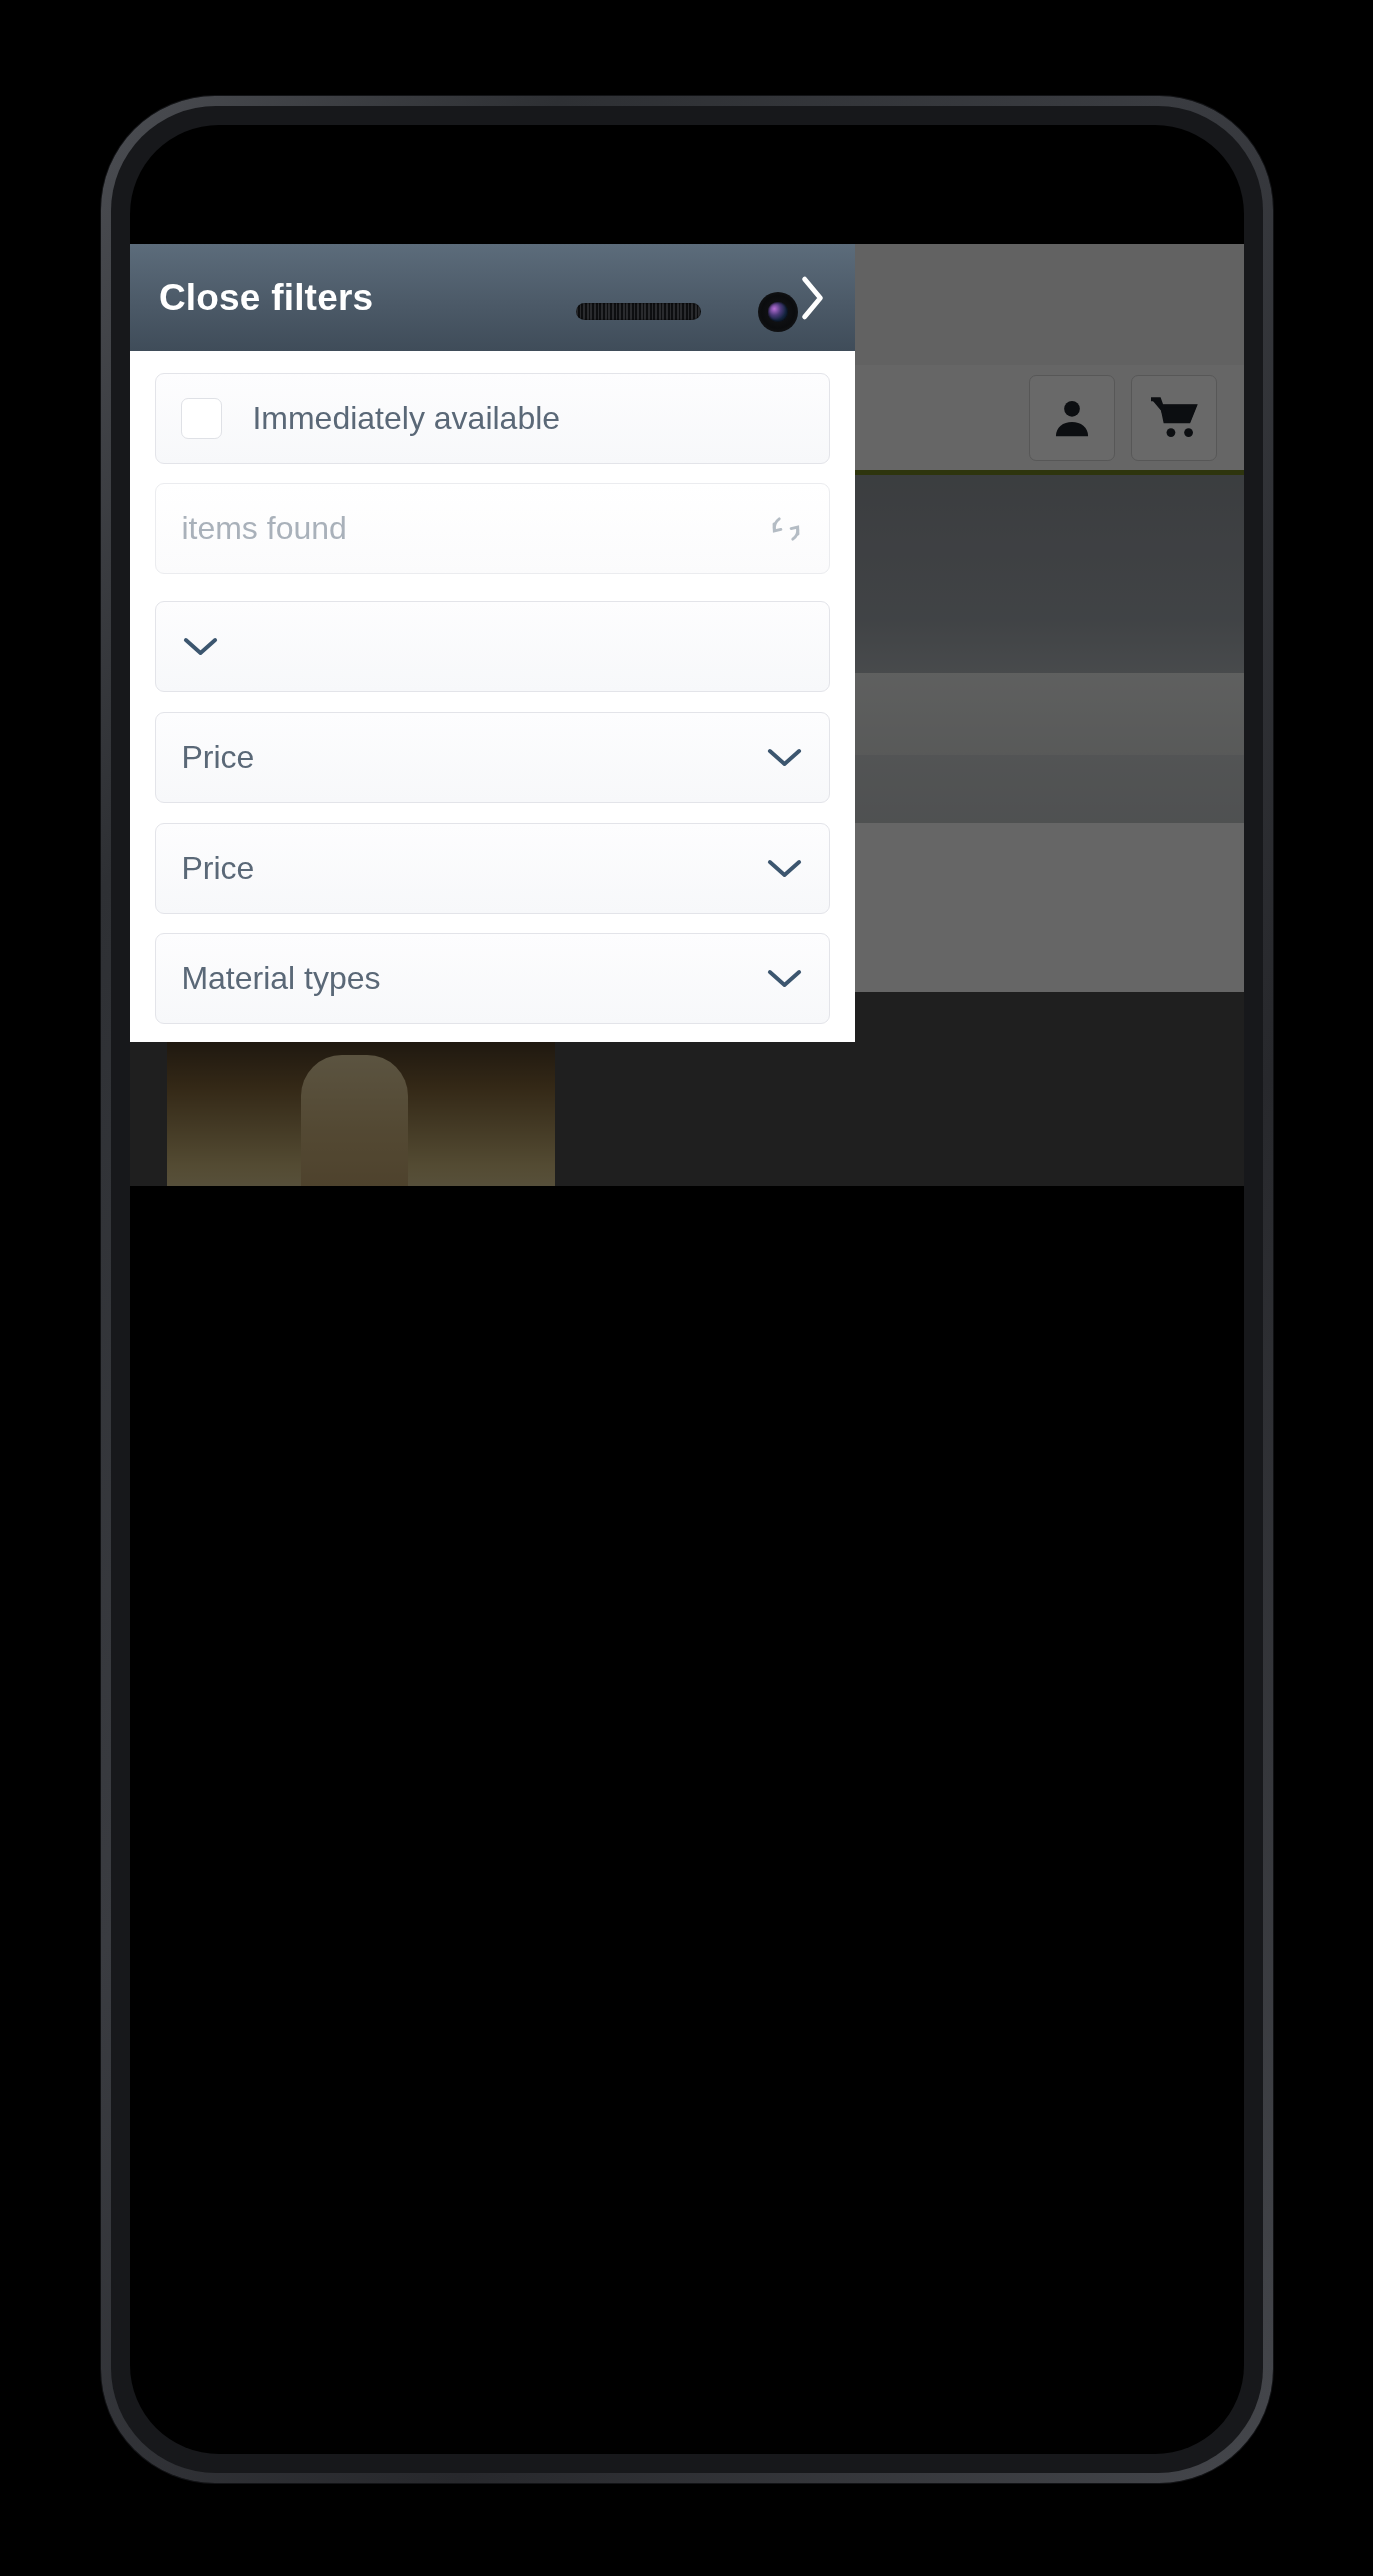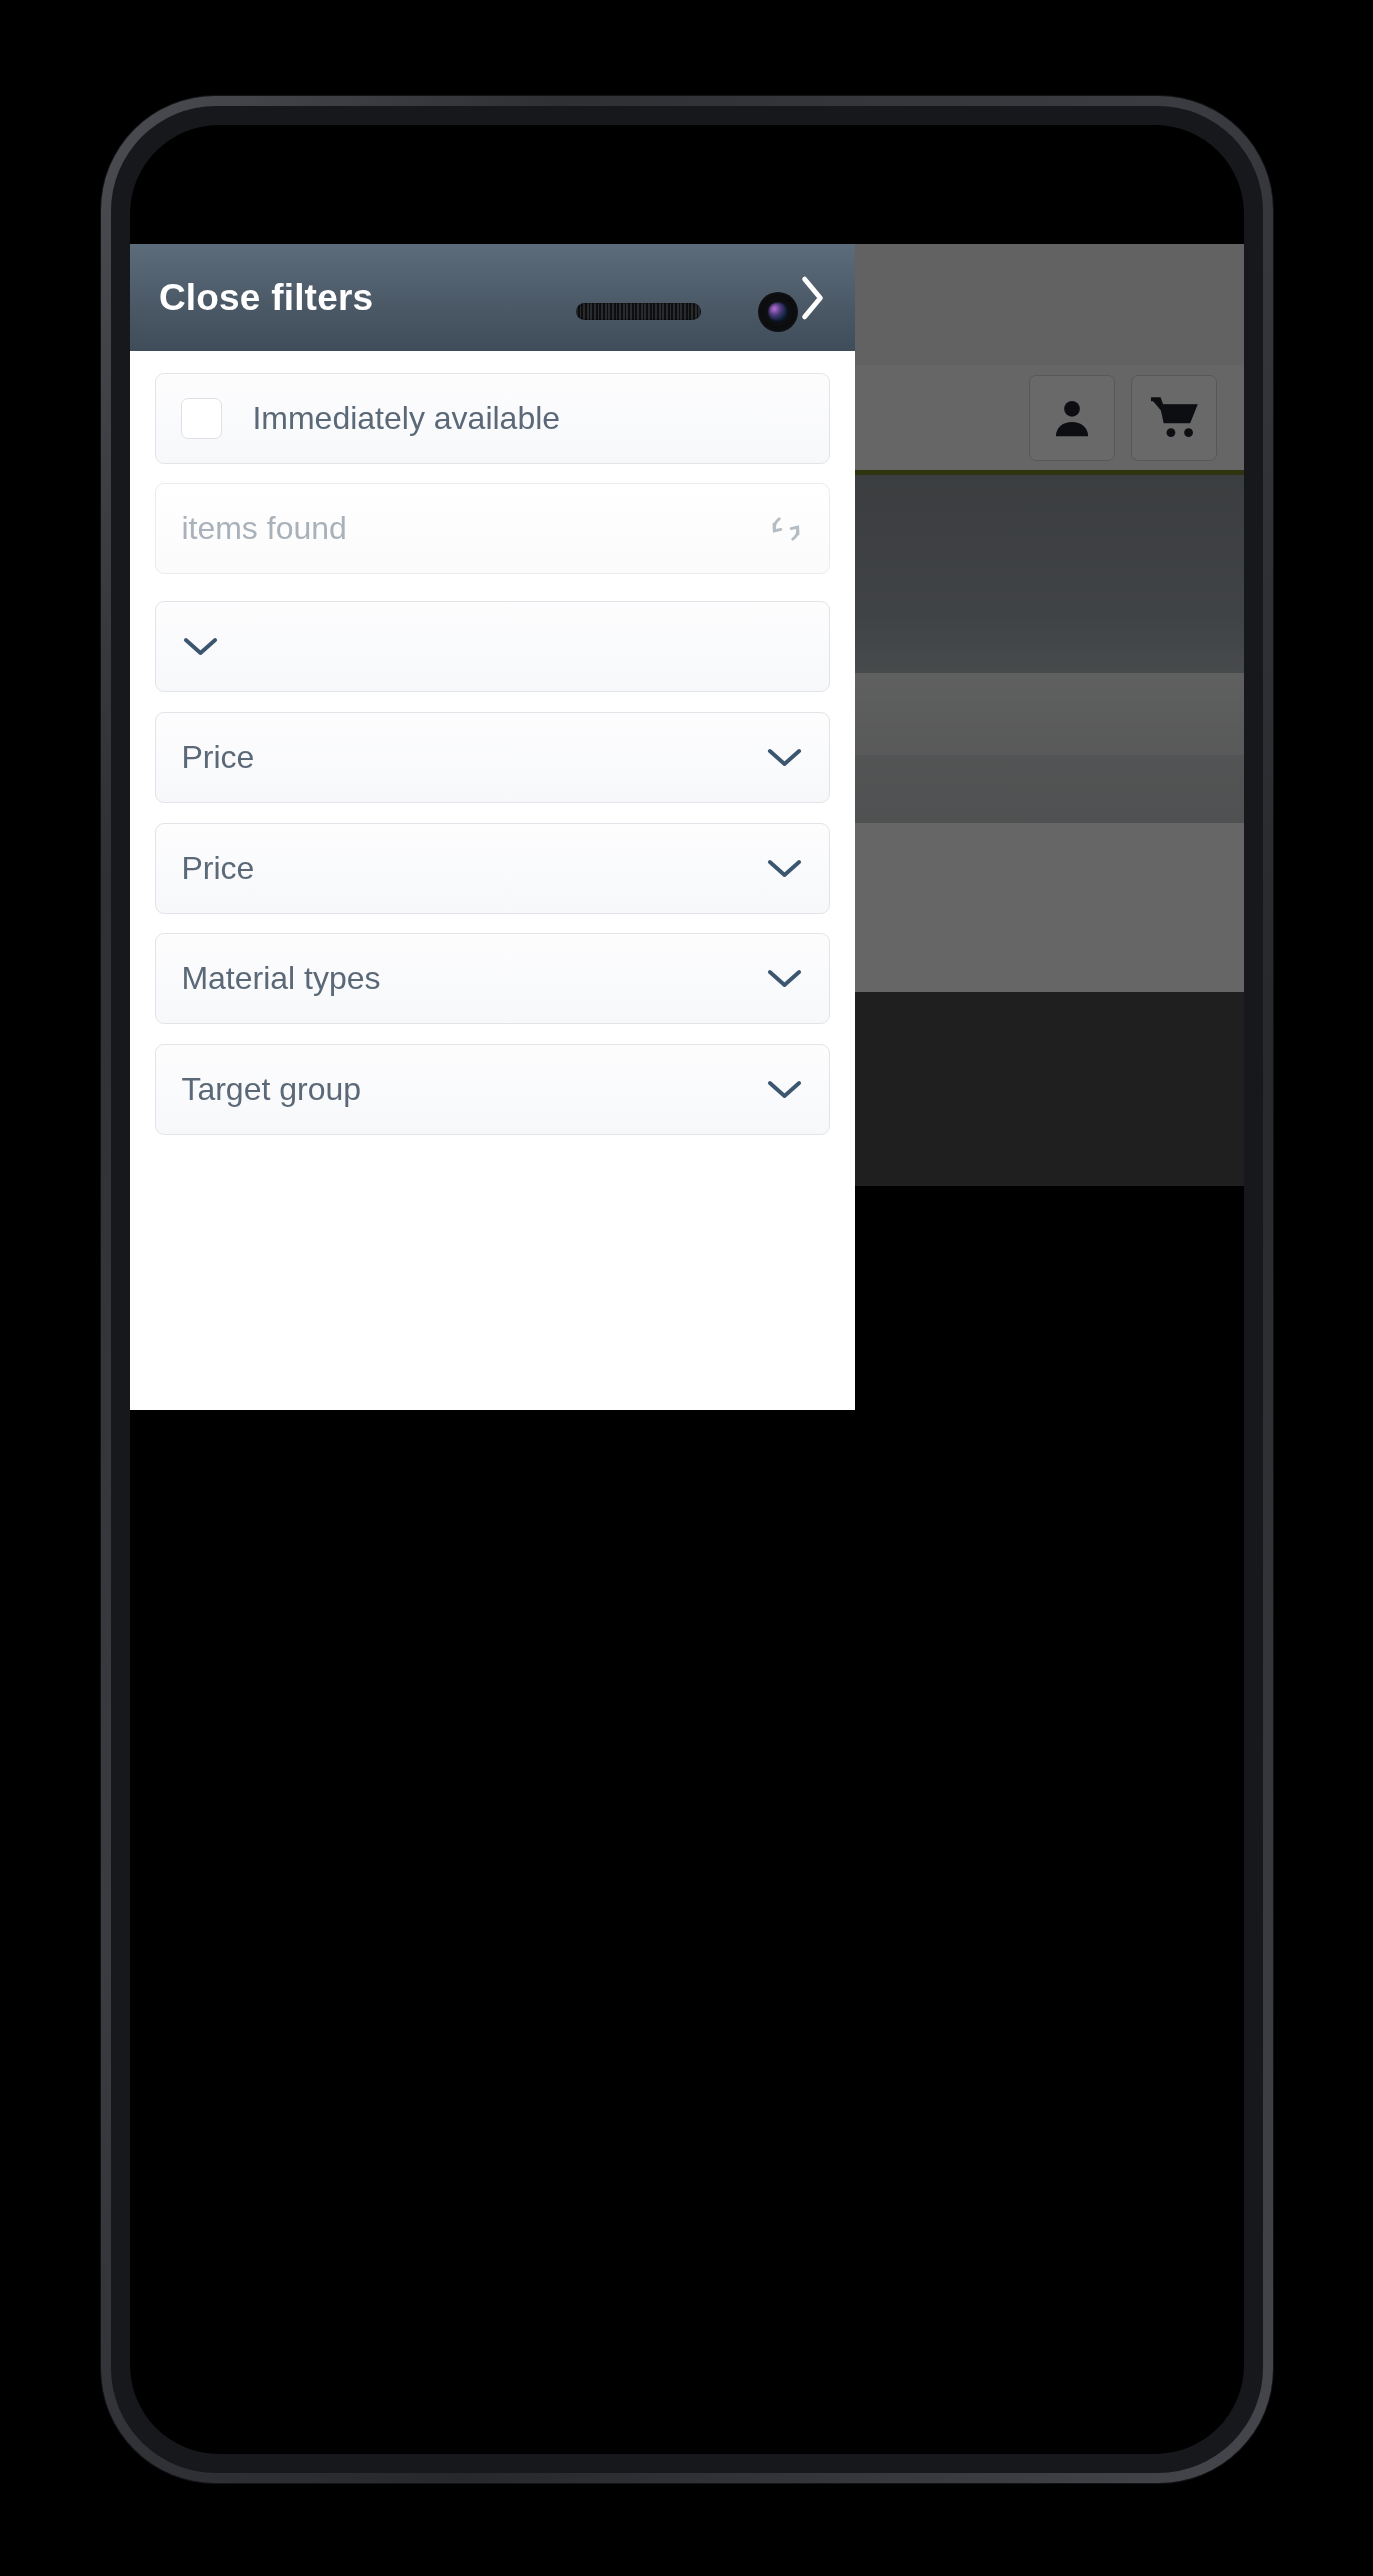--- a/index.html
+++ b/index.html
@@ -292,21 +292,21 @@
     background: linear-gradient(180deg, #d9c79a 0%, #c7ae7a 40%, #ae8f5e 100%);
     border-radius: 41px 41px 12.5px 12.5px;
   }
 
   
   .filter-panel {
     position: absolute;
     left: 0;
     top: 119px;
     width: 725px;
-    height: 1166px;
+    height: 798px;
     background: #ffffff;
     z-index: 30;
     display: flex;
     flex-direction: column;
     overflow: hidden;
   }
 
   .filter-header {
     height: 107px;
     flex: 0 0 107px;

